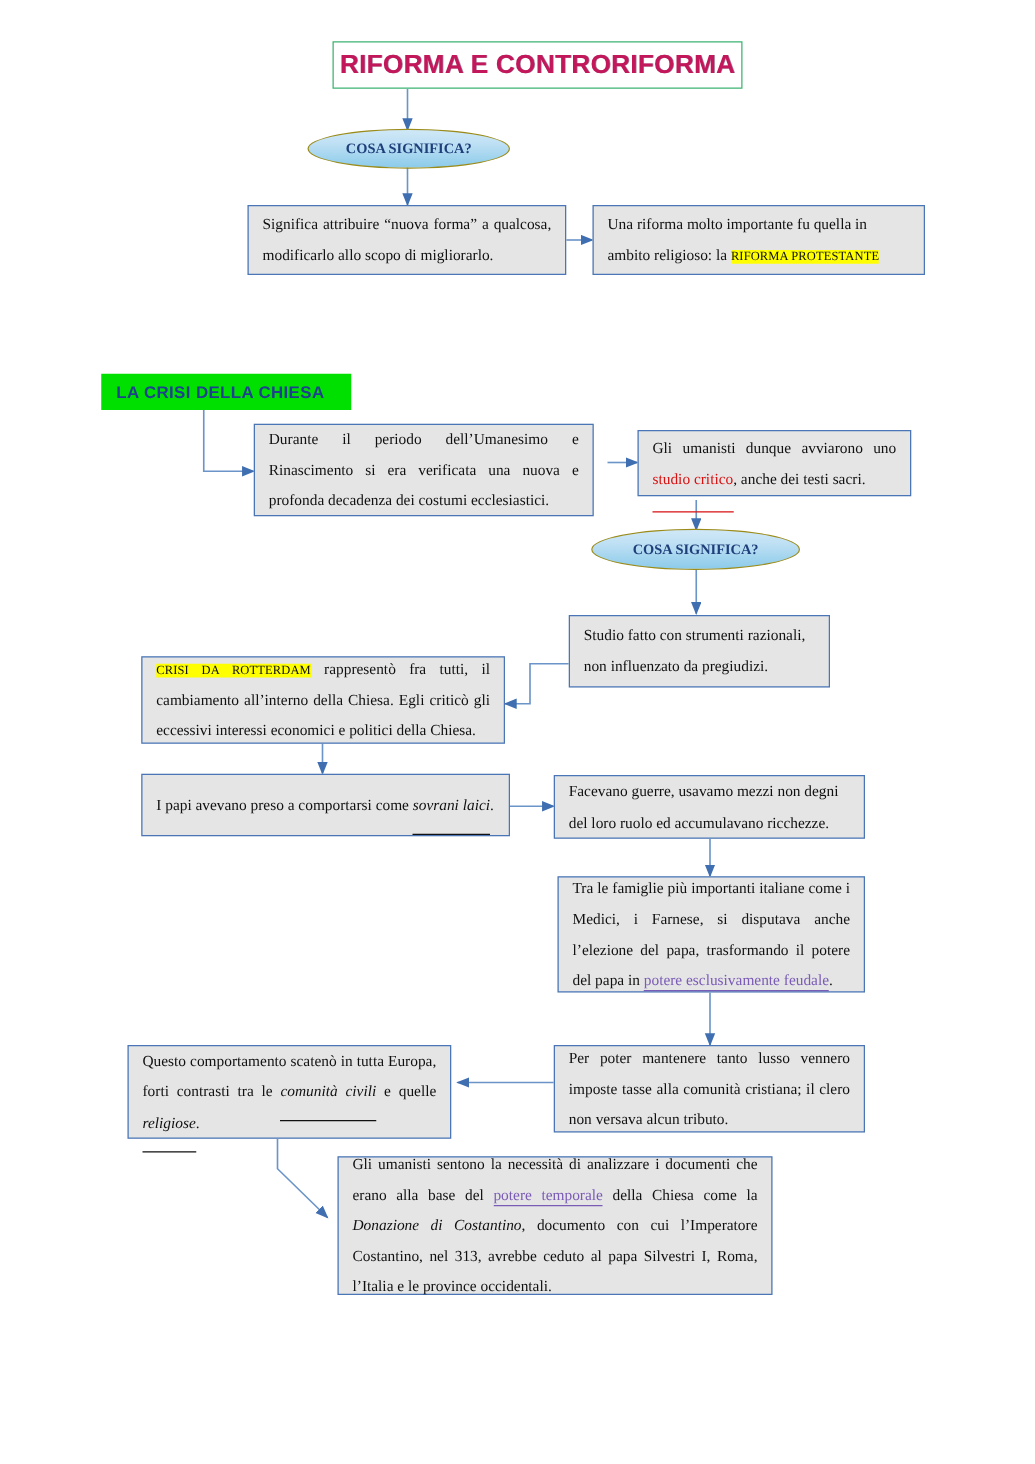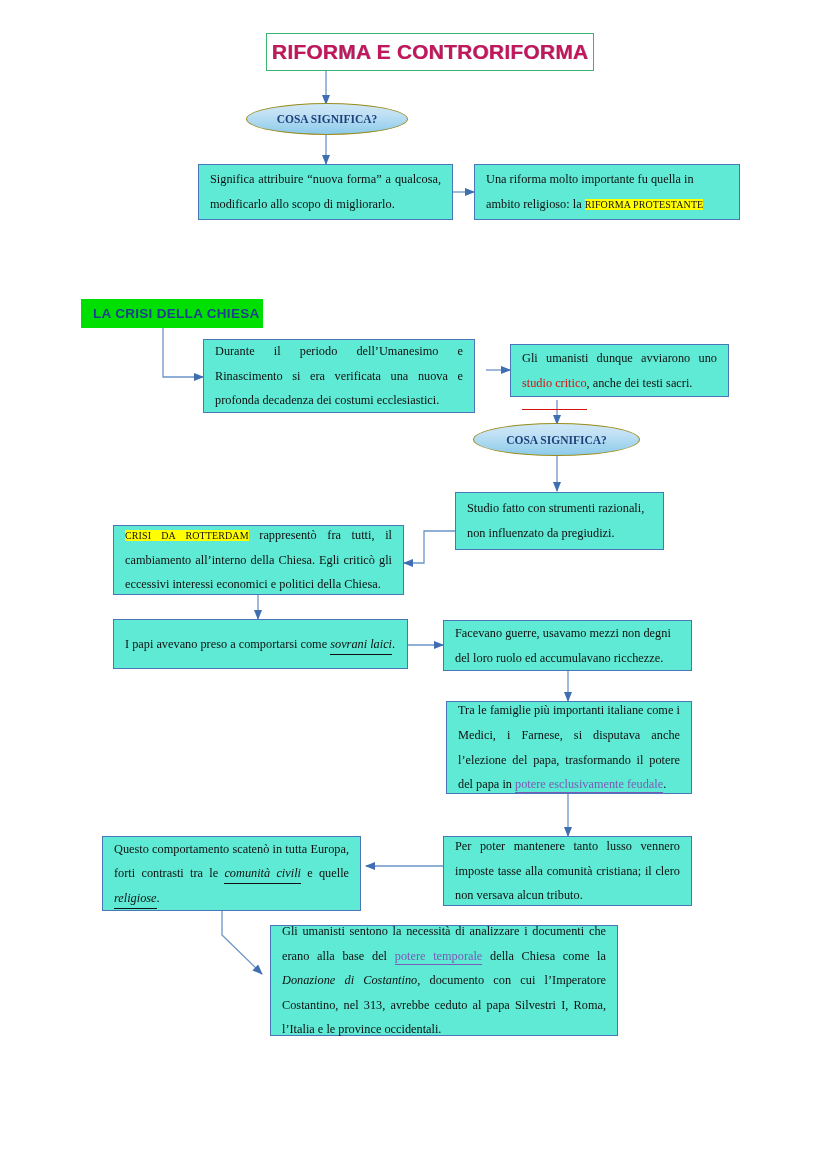--- a/index.html
+++ b/index.html
@@ -85,21 +85,21 @@
     font-family: "Liberation Serif", "DejaVu Serif", serif;
     font-weight: bold;
     font-size: 11.5px;
     color: #1f3f7a;
     white-space: nowrap;
   }
 
   
   .tbox {
     border: 1.1px solid #4a76b8;
-    background: #5eead4;
+    background: #e5e5e5;
     display: flex;
     align-items: center;
   }
   .tbox .inner {
     width: 100%;
     padding: 0 11px;
     font-size: 12.3px;
     line-height: 2.0;
     color: #101010;
   }
@@ -115,21 +115,21 @@
     color: #d81010;
     border-bottom: 1.3px solid #d81010;
     padding-bottom: 19px;
   }
   .purple-underline {
     color: #7a5bb5;
     border-bottom: 1px solid #7a5bb5;
     padding-bottom: 1px;
   }
   .ital { font-style: italic; }
-  .ital-u { font-style: italic; border-bottom: 1.1px solid #111; padding-bottom: 3px; }
+  .ital-u { font-style: italic; border-bottom: 1.1px solid #111; padding-bottom: 16px; }
 </style>
 </head>
 <body>
 
 <div id="canvas">
 
   <svg id="connectors" viewBox="0 0 828 1171">
     <defs>
       <marker id="ah" markerWidth="9" markerHeight="9" refX="7.2" refY="3.2" orient="auto" markerUnits="strokeWidth">
         <path d="M0,0 L8,3.2 L0,6.4 z" fill="#3f6fb0"></path>
@@ -180,21 +180,21 @@
       <span>Significa attribuire “nuova forma” a qualcosa, modificarlo allo scopo di migliorarlo.</span>
     </div>
   </div>
 
   <div class="node tbox" style="left:474px; top:164px; width:266px; height:56px;">
     <div class="inner">
       <span>Una riforma molto importante fu quella in ambito religioso: la </span><span class="hl-yellow">RIFORMA PROTESTANTE</span>
     </div>
   </div>
 
-  <div class="node green-box" style="left:81px; top:299px; width:182px; height:29px;">
+  <div class="node green-box" style="left:81px; top:299px; width:200px; height:29px;">
     <span class="green-text">LA CRISI DELLA CHIESA</span>
   </div>
 
   <div class="node tbox just" style="left:203px; top:339px; width:272px; height:74px;">
     <div class="inner">
       <span>Durante il periodo dell’Umanesimo e Rinascimento si era verificata una nuova e profonda decadenza dei costumi ecclesiastici.</span>
     </div>
   </div>
 
   <div class="node tbox just" style="left:510px; top:344px; width:219px; height:53px;">

